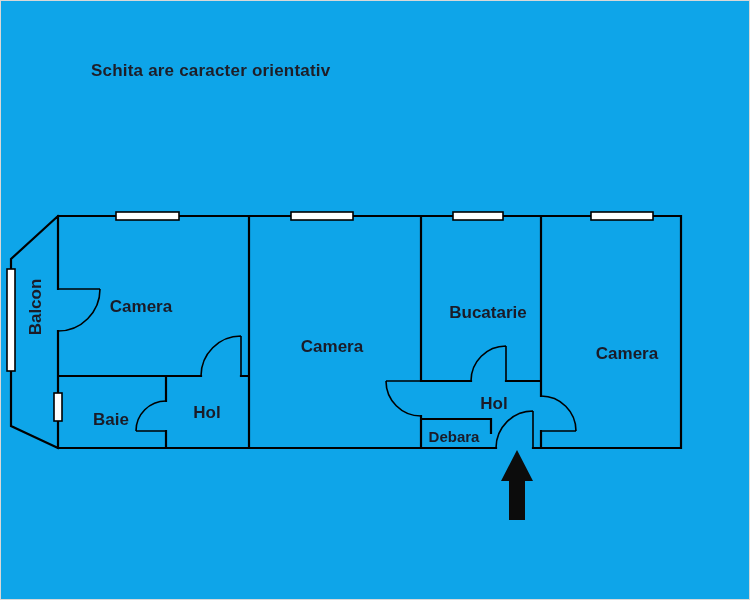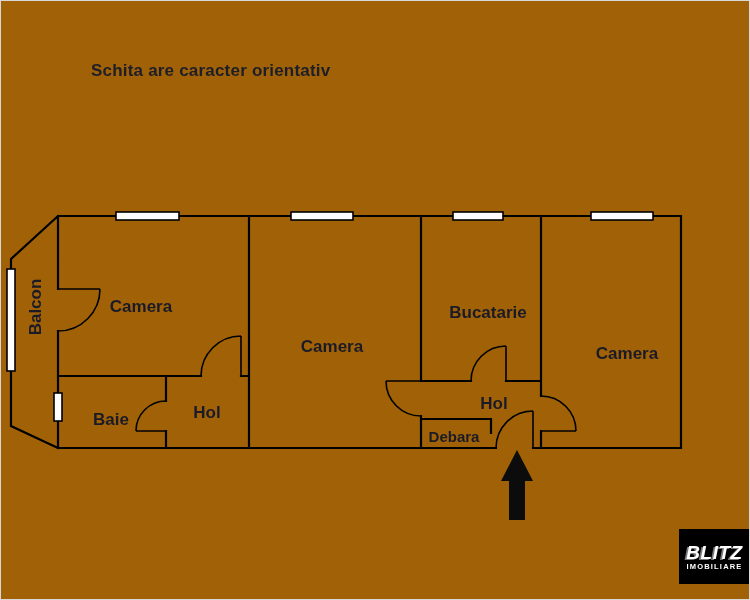--- a/index.html
+++ b/index.html
@@ -5,21 +5,21 @@
   html, body {
     margin: 0;
     padding: 0;
     background: #ffffff;
     font-family: "Liberation Sans", sans-serif;
   }
   .page {
     position: relative;
     width: 748px;
     height: 598px;
-    background: #a16207;
+    background: #0ea5e9;
     border: 1px solid #d8d8d8;
     overflow: hidden;
   }
   .disclaimer-title {
     position: absolute;
     left: 90px;
     top: 60px;
     font-size: 17px;
     font-weight: 700;
     color: #1e1e28;
@@ -102,18 +102,14 @@
     <text class="room-label" x="206" y="417" text-anchor="middle">Hol</text>
     <text class="room-label" x="331" y="351" text-anchor="middle">Camera</text>
     <text class="room-label" x="487" y="317" text-anchor="middle">Bucatarie</text>
     <text class="room-label" x="493" y="408" text-anchor="middle">Hol</text>
     <text class="room-label small" x="453" y="441" text-anchor="middle">Debara</text>
     <text class="room-label" x="626" y="358" text-anchor="middle">Camera</text>
 
     <polygon points="516,449 532,480 524,480 524,519 508,519 508,480 500,480" fill="#0c0c0c"></polygon>
   </svg>
 
-  <div class="brand-logo">
-    <div class="brand-main">BLITZ</div>
-    <div class="brand-sub">IMOBILIARE</div>
-  </div>
 
 </div>
 
 </body></html>

